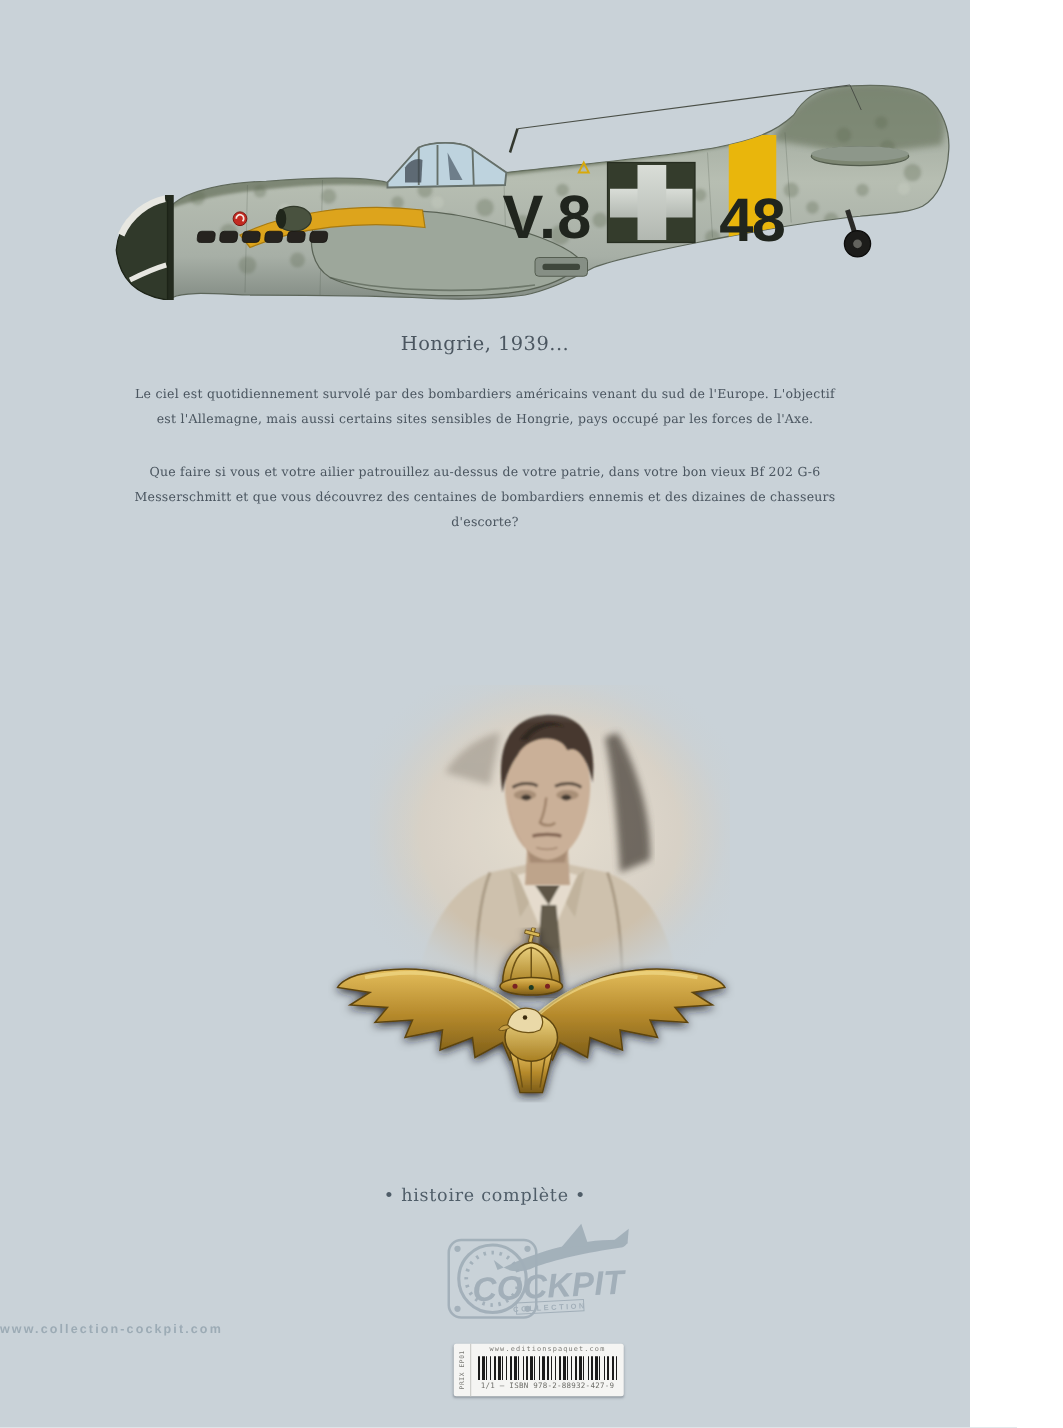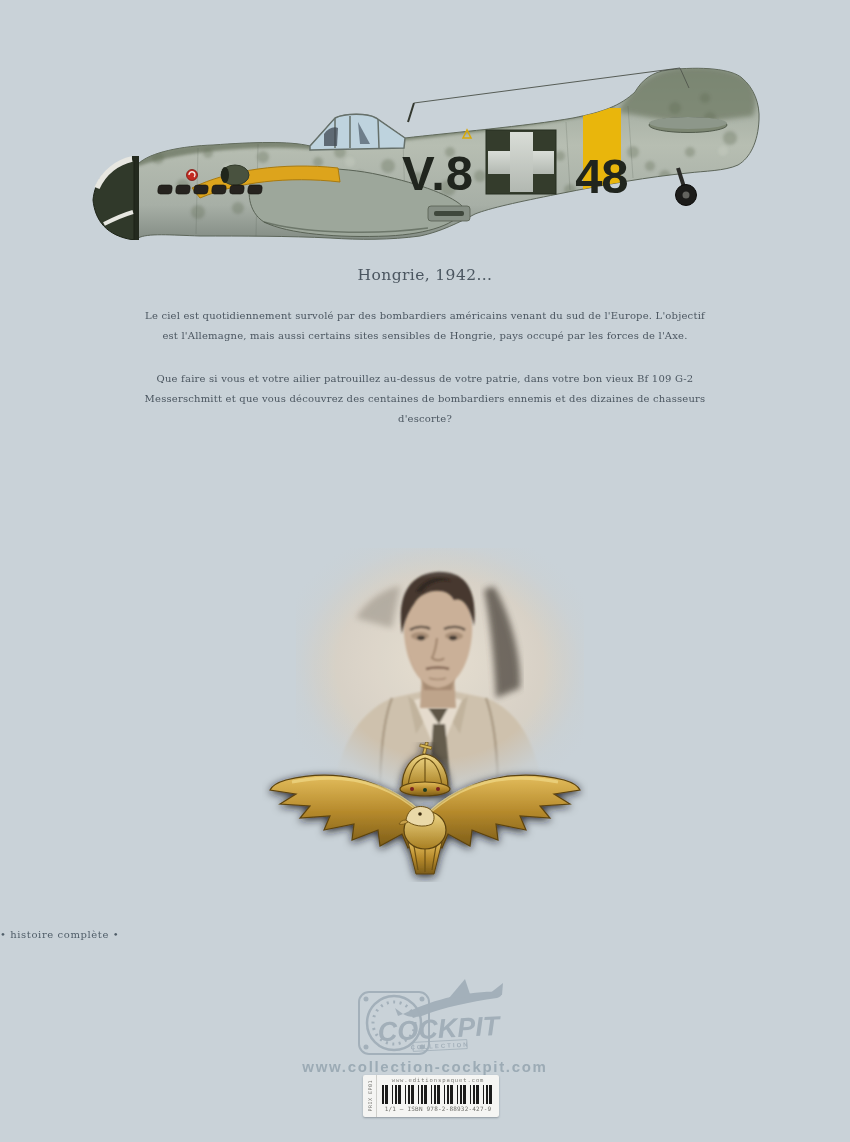--- a/index.html
+++ b/index.html
@@ -1,18 +1,18 @@
 <!DOCTYPE html>
 <html><head>
 <meta charset="utf-8">
 <style>
   html,body{margin:0;padding:0;}
   .cover{
     position:relative;
-    width:850px;height:1142px;
+    width:776px;height:1142px;
     background:#c9d2d8;
     overflow:hidden;
     font-family:"DejaVu Serif", serif;
   }
   
   .plane{position:absolute;left:88px;top:56px;width:694px;height:184px;}
   
   .synopsis{
     position:absolute;top:266px;left:0;right:0;
     text-align:center;color:#4b5660;
@@ -24,28 +24,28 @@
     font-size:10px;line-height:20px;letter-spacing:.2px;margin:0 auto 23px;
   }
   .p1{max-width:562px;}
   .p2{max-width:580px;}
   .p3{max-width:548px;}
   
   .portrait{position:absolute;left:296px;top:548px;width:288px;height:250px;}
   .badge{position:absolute;left:262px;top:742px;width:326px;height:140px;}
   
   .edition-note{
-    position:absolute;top:929px;left:0;right:0;
-    color:#4f5d68;font-size:10px;letter-spacing:.6px;
+    position:absolute;top:949px;left:0;right:0;text-align:center;
+    color:#4f5d68;font-size:14px;letter-spacing:.6px;
   }
   .logo{position:absolute;left:351px;top:976px;width:158px;height:82px;}
   .collection-url{
-    position:absolute;top:1058px;left:0;right:0;text-align:center;
+    position:absolute;top:1058px;left:0;right:0;
     font-family:"Liberation Sans", sans-serif;font-weight:bold;
-    font-size:15px;letter-spacing:1.7px;color:#9cabb5;
+    font-size:10px;letter-spacing:1.7px;color:#9cabb5;
   }
   .barcode-box{
     position:absolute;left:363px;top:1075px;width:136px;height:42px;
     background:#f5f5f3;border-radius:2px;
     box-shadow:0 1px 2px rgba(40,50,60,.35);
     display:flex;align-items:stretch;
     font-family:"DejaVu Sans Mono", monospace;
   }
   .price-strip{
     width:13px;border-right:1px solid #cfcfcb;
@@ -244,23 +244,23 @@
     <path d="M 375,82 L 383,82 L 379,74 Z" fill="none" stroke="#d8a90a" stroke-width="1.5"></path>
 
     <g>
       <path d="M 590,112 L 596,131" stroke="#2b2b28" stroke-width="4"></path>
       <circle cx="598" cy="139" r="10.5" fill="#1c1c1a" stroke="#0c0c0b" stroke-width="1"></circle>
       <circle cx="598" cy="139" r="3.5" fill="#63635e"></circle>
     </g>
   </svg>
 
   <div class="synopsis">
-    <div class="heading">Hongrie, 1942...</div>
+    <div class="heading">Hongrie, 1939...</div>
     <p class="p1">Le ciel est quotidiennement survolé par des bombardiers américains venant du sud de l'Europe. L'objectif est l'Allemagne, mais aussi certains sites sensibles de Hongrie, pays occupé par les forces de l'Axe.</p>
-    <p class="p2">Que faire si vous et votre ailier patrouillez au-dessus de votre patrie, dans votre bon vieux Bf 109 G-2 Messerschmitt et que vous découvrez des centaines de bombardiers ennemis et des dizaines de chasseurs d'escorte?</p>
+    <p class="p2">Que faire si vous et votre ailier patrouillez au-dessus de votre patrie, dans votre bon vieux Bf 202 G-6 Messerschmitt et que vous découvrez des centaines de bombardiers ennemis et des dizaines de chasseurs d'escorte?</p>
   </div>
 
   <svg class="portrait" viewBox="0 0 288 250">
     <defs>
       <radialGradient id="photobg" cx=".5" cy=".45" r=".62">
         <stop offset="0" stop-color="#ece6d9"></stop>
         <stop offset=".7" stop-color="#d9d6cd"></stop>
         <stop offset="1" stop-color="#c9d2d8"></stop>
       </radialGradient>
       <radialGradient id="vig" cx=".5" cy=".48" r=".58">

